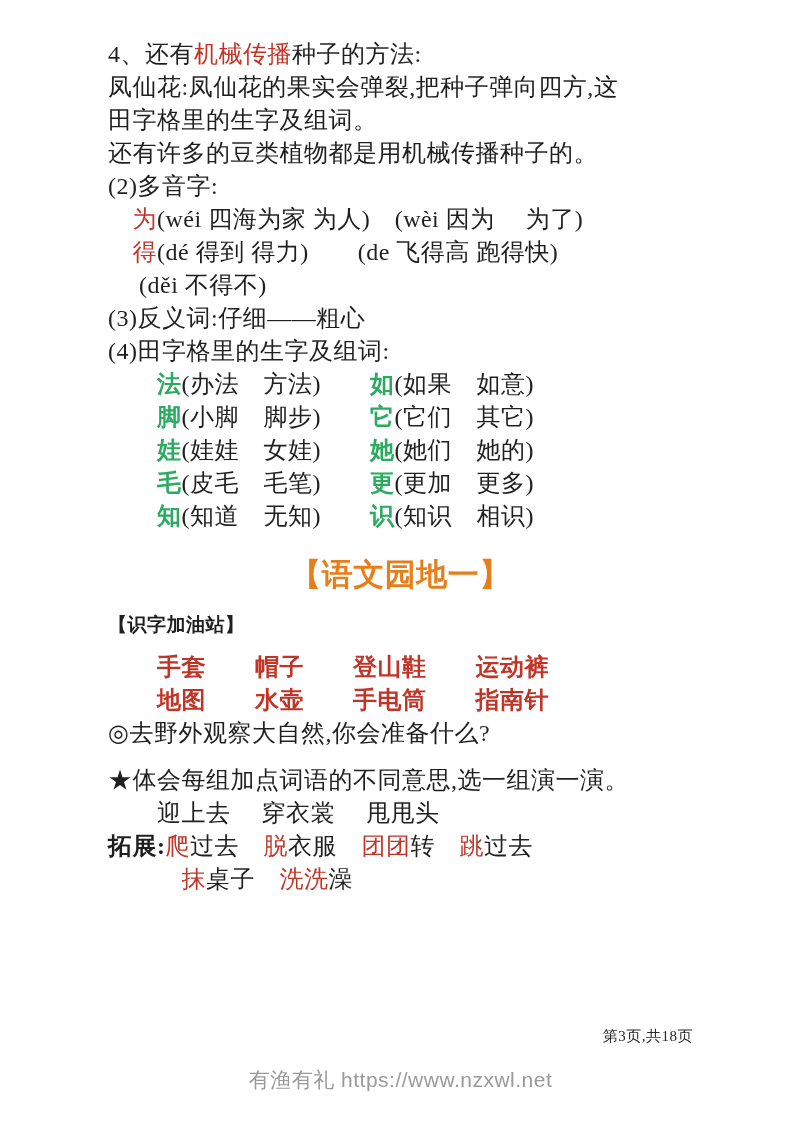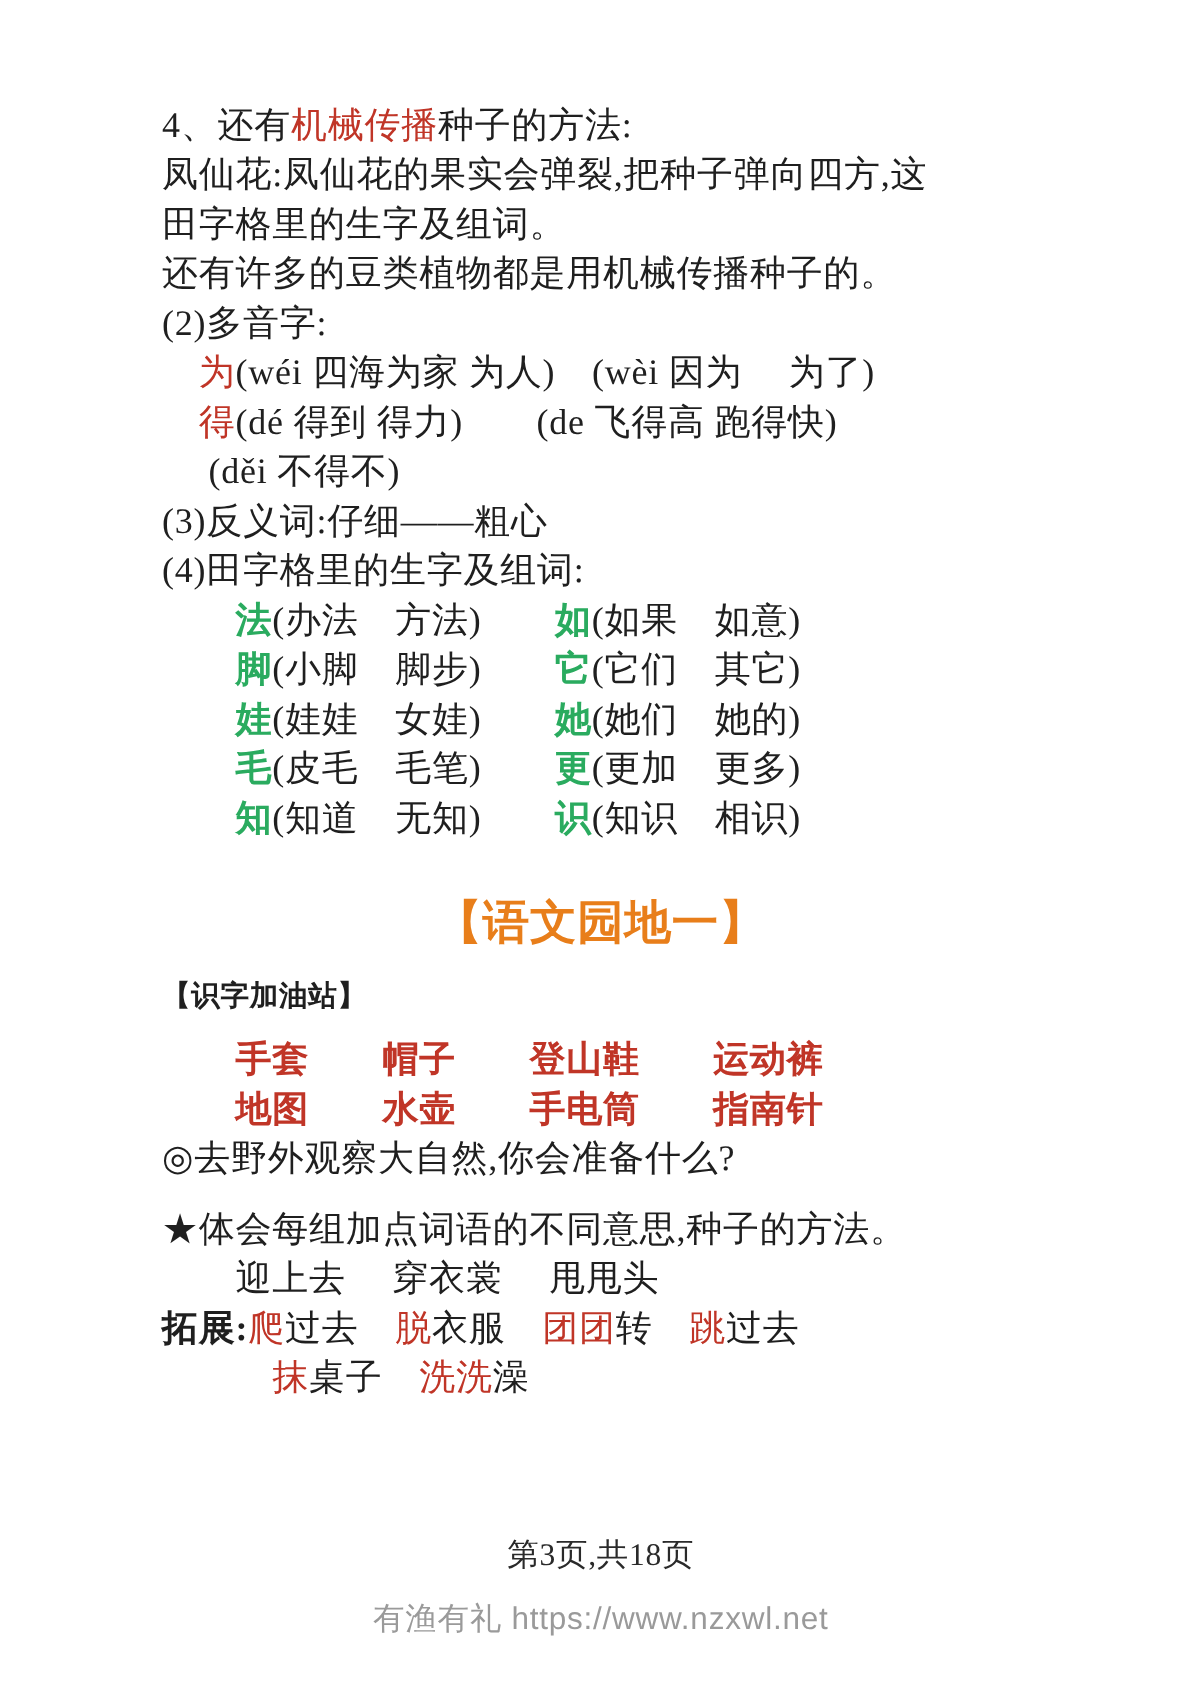--- a/index.html
+++ b/index.html
@@ -11,59 +11,60 @@
     width: 793px;
     height: 1122px;
     overflow: hidden;
     font-family: "Liberation Serif", "DejaVu Serif", serif;
     color: #1f1f1f;
   }
   .page {
     box-sizing: border-box;
     width: 793px;
     height: 1122px;
-    padding: 68px 100px 26px 108px;
+    padding: 38px 100px 26px 108px;
     display: flex;
     flex-direction: column;
     background: #ffffff;
   }
   .doc-body { flex: 0 0 auto; }
   .line {
     margin: 0;
     font-size: 24px;
     line-height: 33px;
     white-space: pre-wrap;
     letter-spacing: 0.5px;
   }
   .line span.red    { color: var(--red, #c03527); }
   .line span.green  { color: var(--green, #2aab5f); font-weight: bold; }
   .line span.orange { color: var(--orange, #e87e1a); }
   .line span.bold   { font-weight: bold; }
   .line.h1 {
     text-align: center;
     font-size: 31px;
     line-height: 44px;
-    margin: 30px 0 6px 0;
+    margin: 20px 0 6px 0;
     font-weight: bold;
   }
   .line.h2 {
     font-size: 19px;
     line-height: 36px;
     margin: 10px 0 8px 0;
     font-weight: bold;
   }
   .line.gap-above { margin-top: 14px; }
   .footer {
     margin-top: auto;
     text-align: center;
   }
   .footer .page-num {
     margin: 0 0 10px 0;
-    font-size: 21px;
+    font-size: 15px;
     color: #2a2a2a;
+    text-align: right;
   }
   .footer .watermark {
     margin: 0;
     font-size: 21px;
     color: #9a9a9a;
     font-family: "Liberation Sans", "DejaVu Sans", sans-serif;
   }
 </style>
 </head>
 <body>
@@ -83,21 +84,21 @@
       <p class="line"><span class="black">　　</span><span class="green">法</span><span class="black">(办法　方法)</span><span class="black">　　</span><span class="green">如</span><span class="black">(如果　如意)</span></p>
       <p class="line"><span class="black">　　</span><span class="green">脚</span><span class="black">(小脚　脚步)</span><span class="black">　　</span><span class="green">它</span><span class="black">(它们　其它)</span></p>
       <p class="line"><span class="black">　　</span><span class="green">娃</span><span class="black">(娃娃　女娃)</span><span class="black">　　</span><span class="green">她</span><span class="black">(她们　她的)</span></p>
       <p class="line"><span class="black">　　</span><span class="green">毛</span><span class="black">(皮毛　毛笔)</span><span class="black">　　</span><span class="green">更</span><span class="black">(更加　更多)</span></p>
       <p class="line"><span class="black">　　</span><span class="green">知</span><span class="black">(知道　无知)</span><span class="black">　　</span><span class="green">识</span><span class="black">(知识　相识)</span></p>
       <p class="line h1"><span class="orange bold">【语文园地一】</span></p>
       <p class="line h2"><span class="black bold">【识字加油站】</span></p>
       <p class="line"><span class="black">　　</span><span class="red bold">手套　　帽子　　登山鞋　　运动裤</span></p>
       <p class="line"><span class="black">　　</span><span class="red bold">地图　　水壶　　手电筒　　指南针</span></p>
       <p class="line"><span class="black">◎去野外观察大自然,你会准备什么?</span></p>
-      <p class="line gap-above"><span class="black">★体会每组加点词语的不同意思,种子的方法。</span></p>
+      <p class="line gap-above"><span class="black">★体会每组加点词语的不同意思,选一组演一演。</span></p>
       <p class="line"><span class="black">　　迎上去　 穿衣裳　 甩甩头</span></p>
       <p class="line"><span class="black bold">拓展:</span><span class="red">爬</span><span class="black">过去　</span><span class="red">脱</span><span class="black">衣服　</span><span class="red">团团</span><span class="black">转　</span><span class="red">跳</span><span class="black">过去</span></p>
       <p class="line"><span class="black">　　　</span><span class="red">抹</span><span class="black">桌子　</span><span class="red">洗洗</span><span class="black">澡</span></p>
     </div>
   <div class="footer">
     <p class="line page-num">第3页,共18页</p>
     <p class="line watermark">有渔有礼 https://www.nzxwl.net</p>
   </div>
 </div>
 

